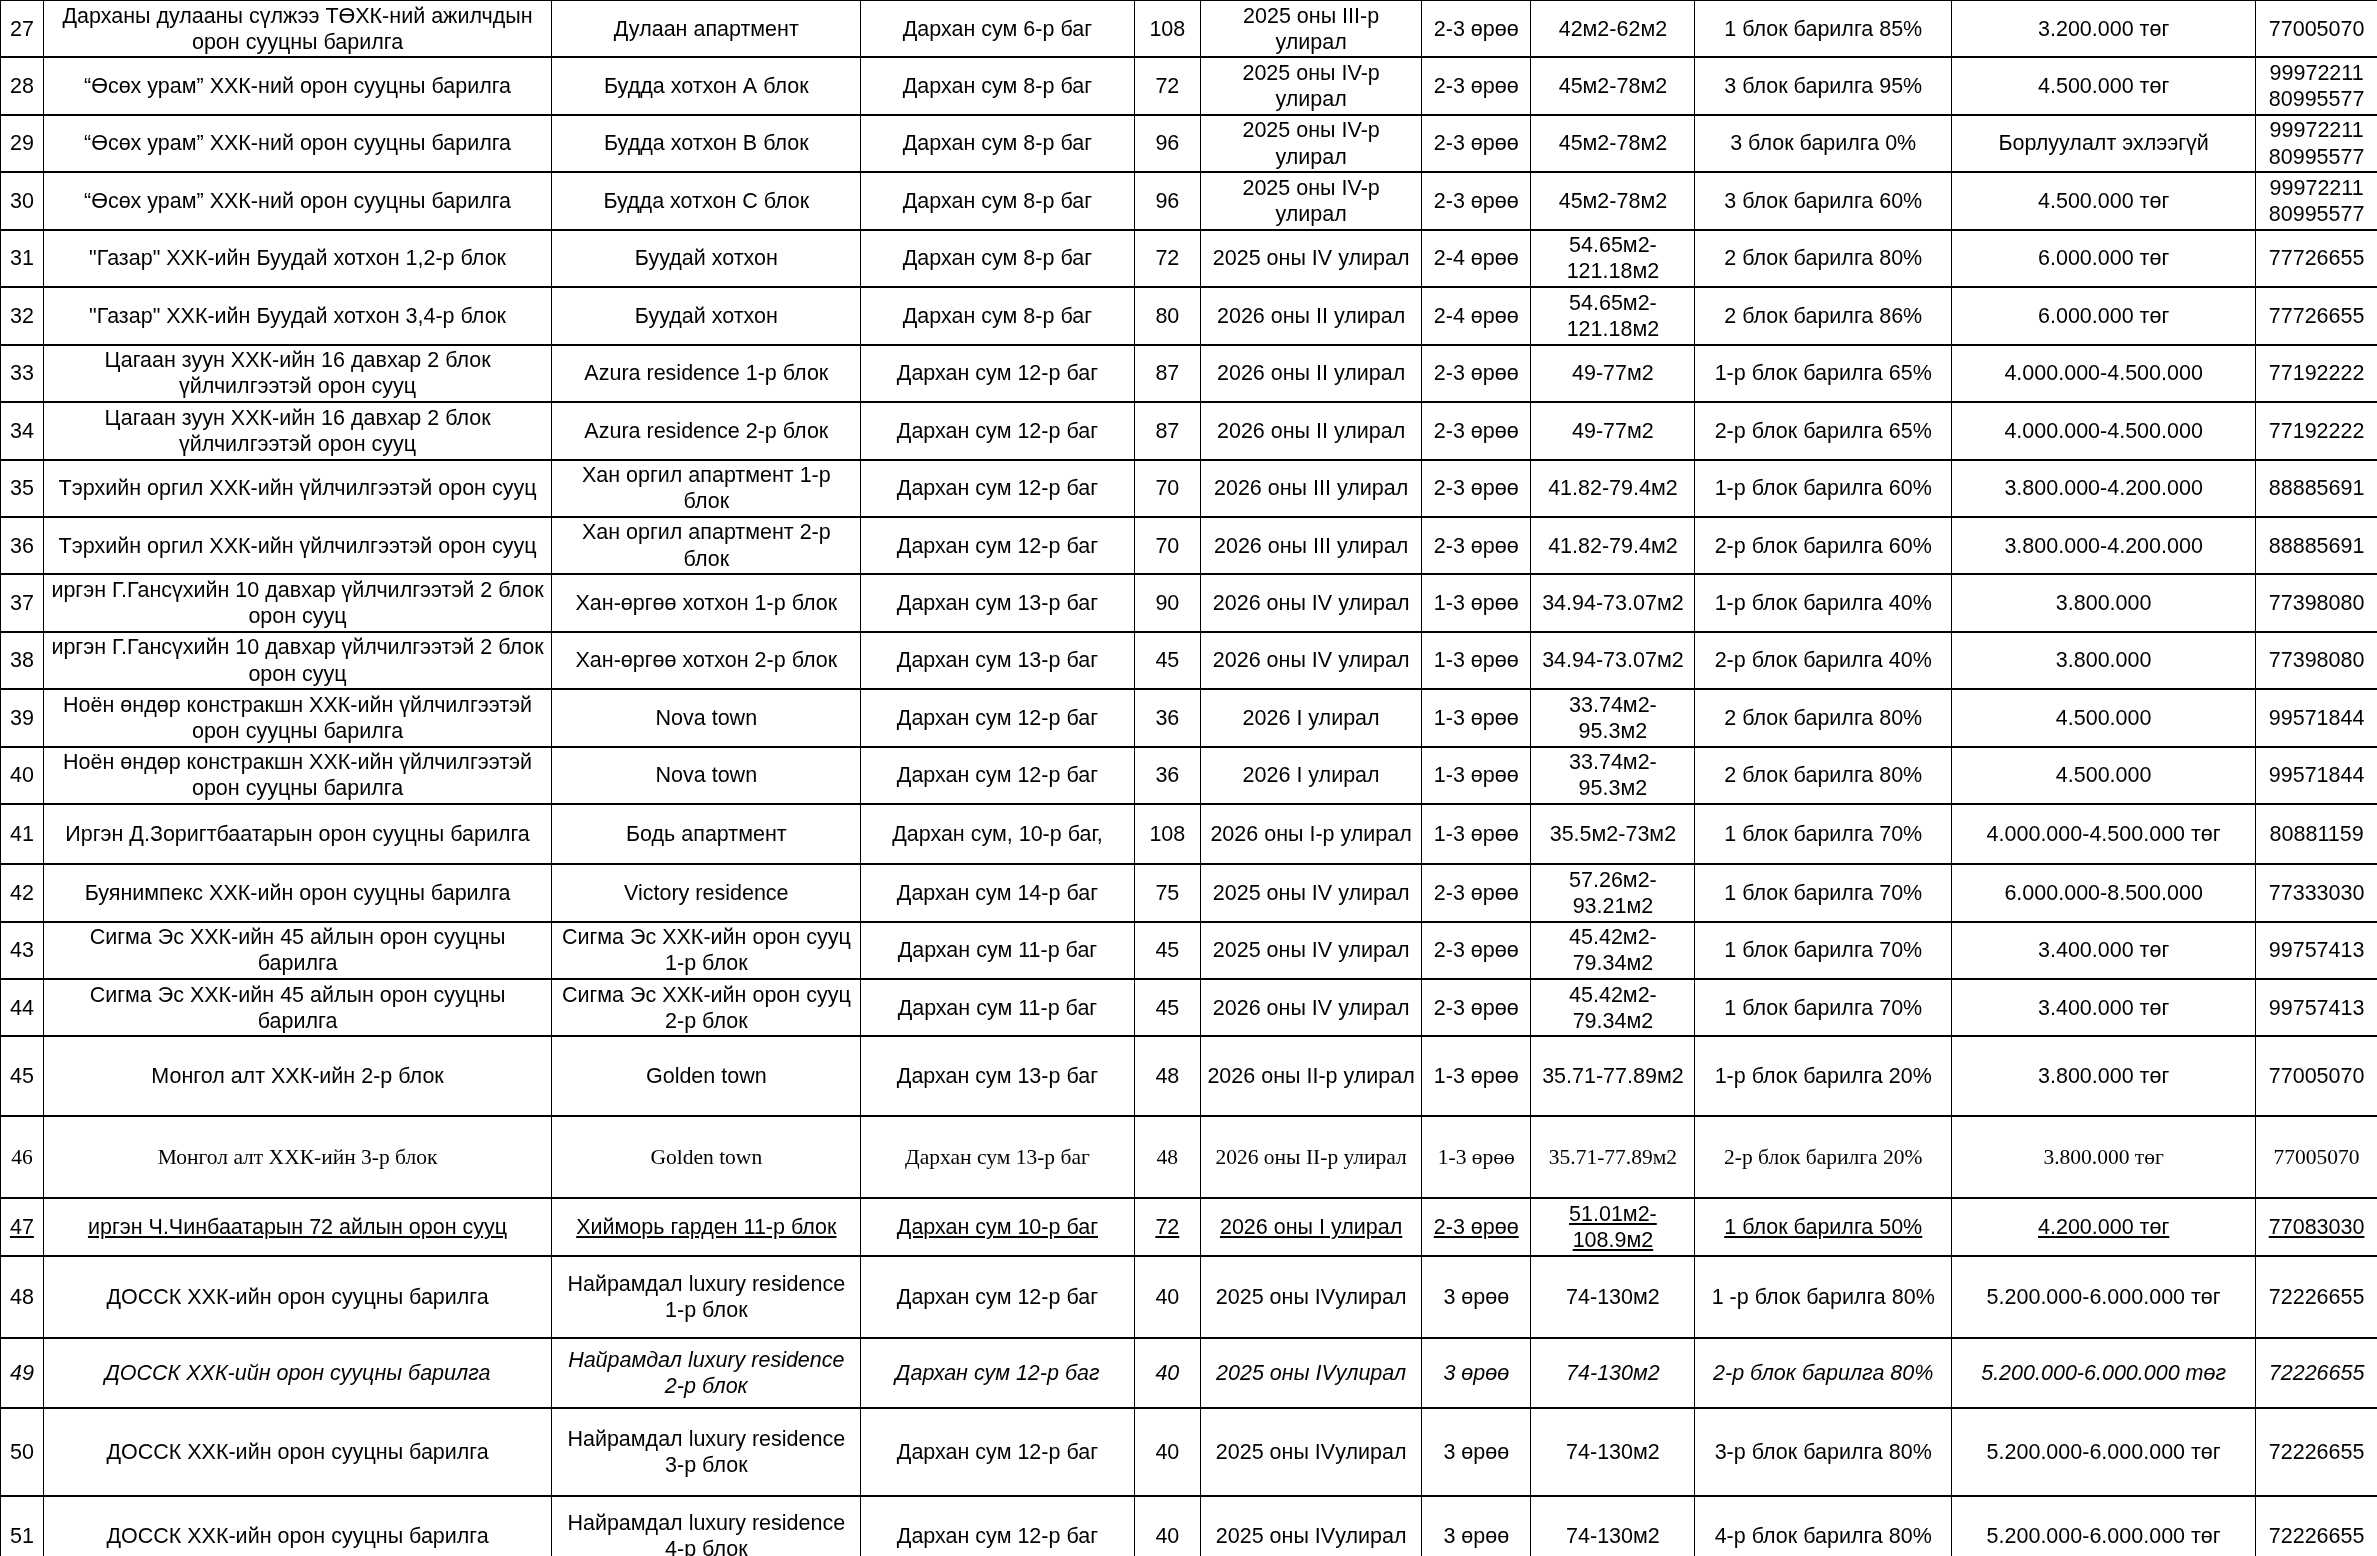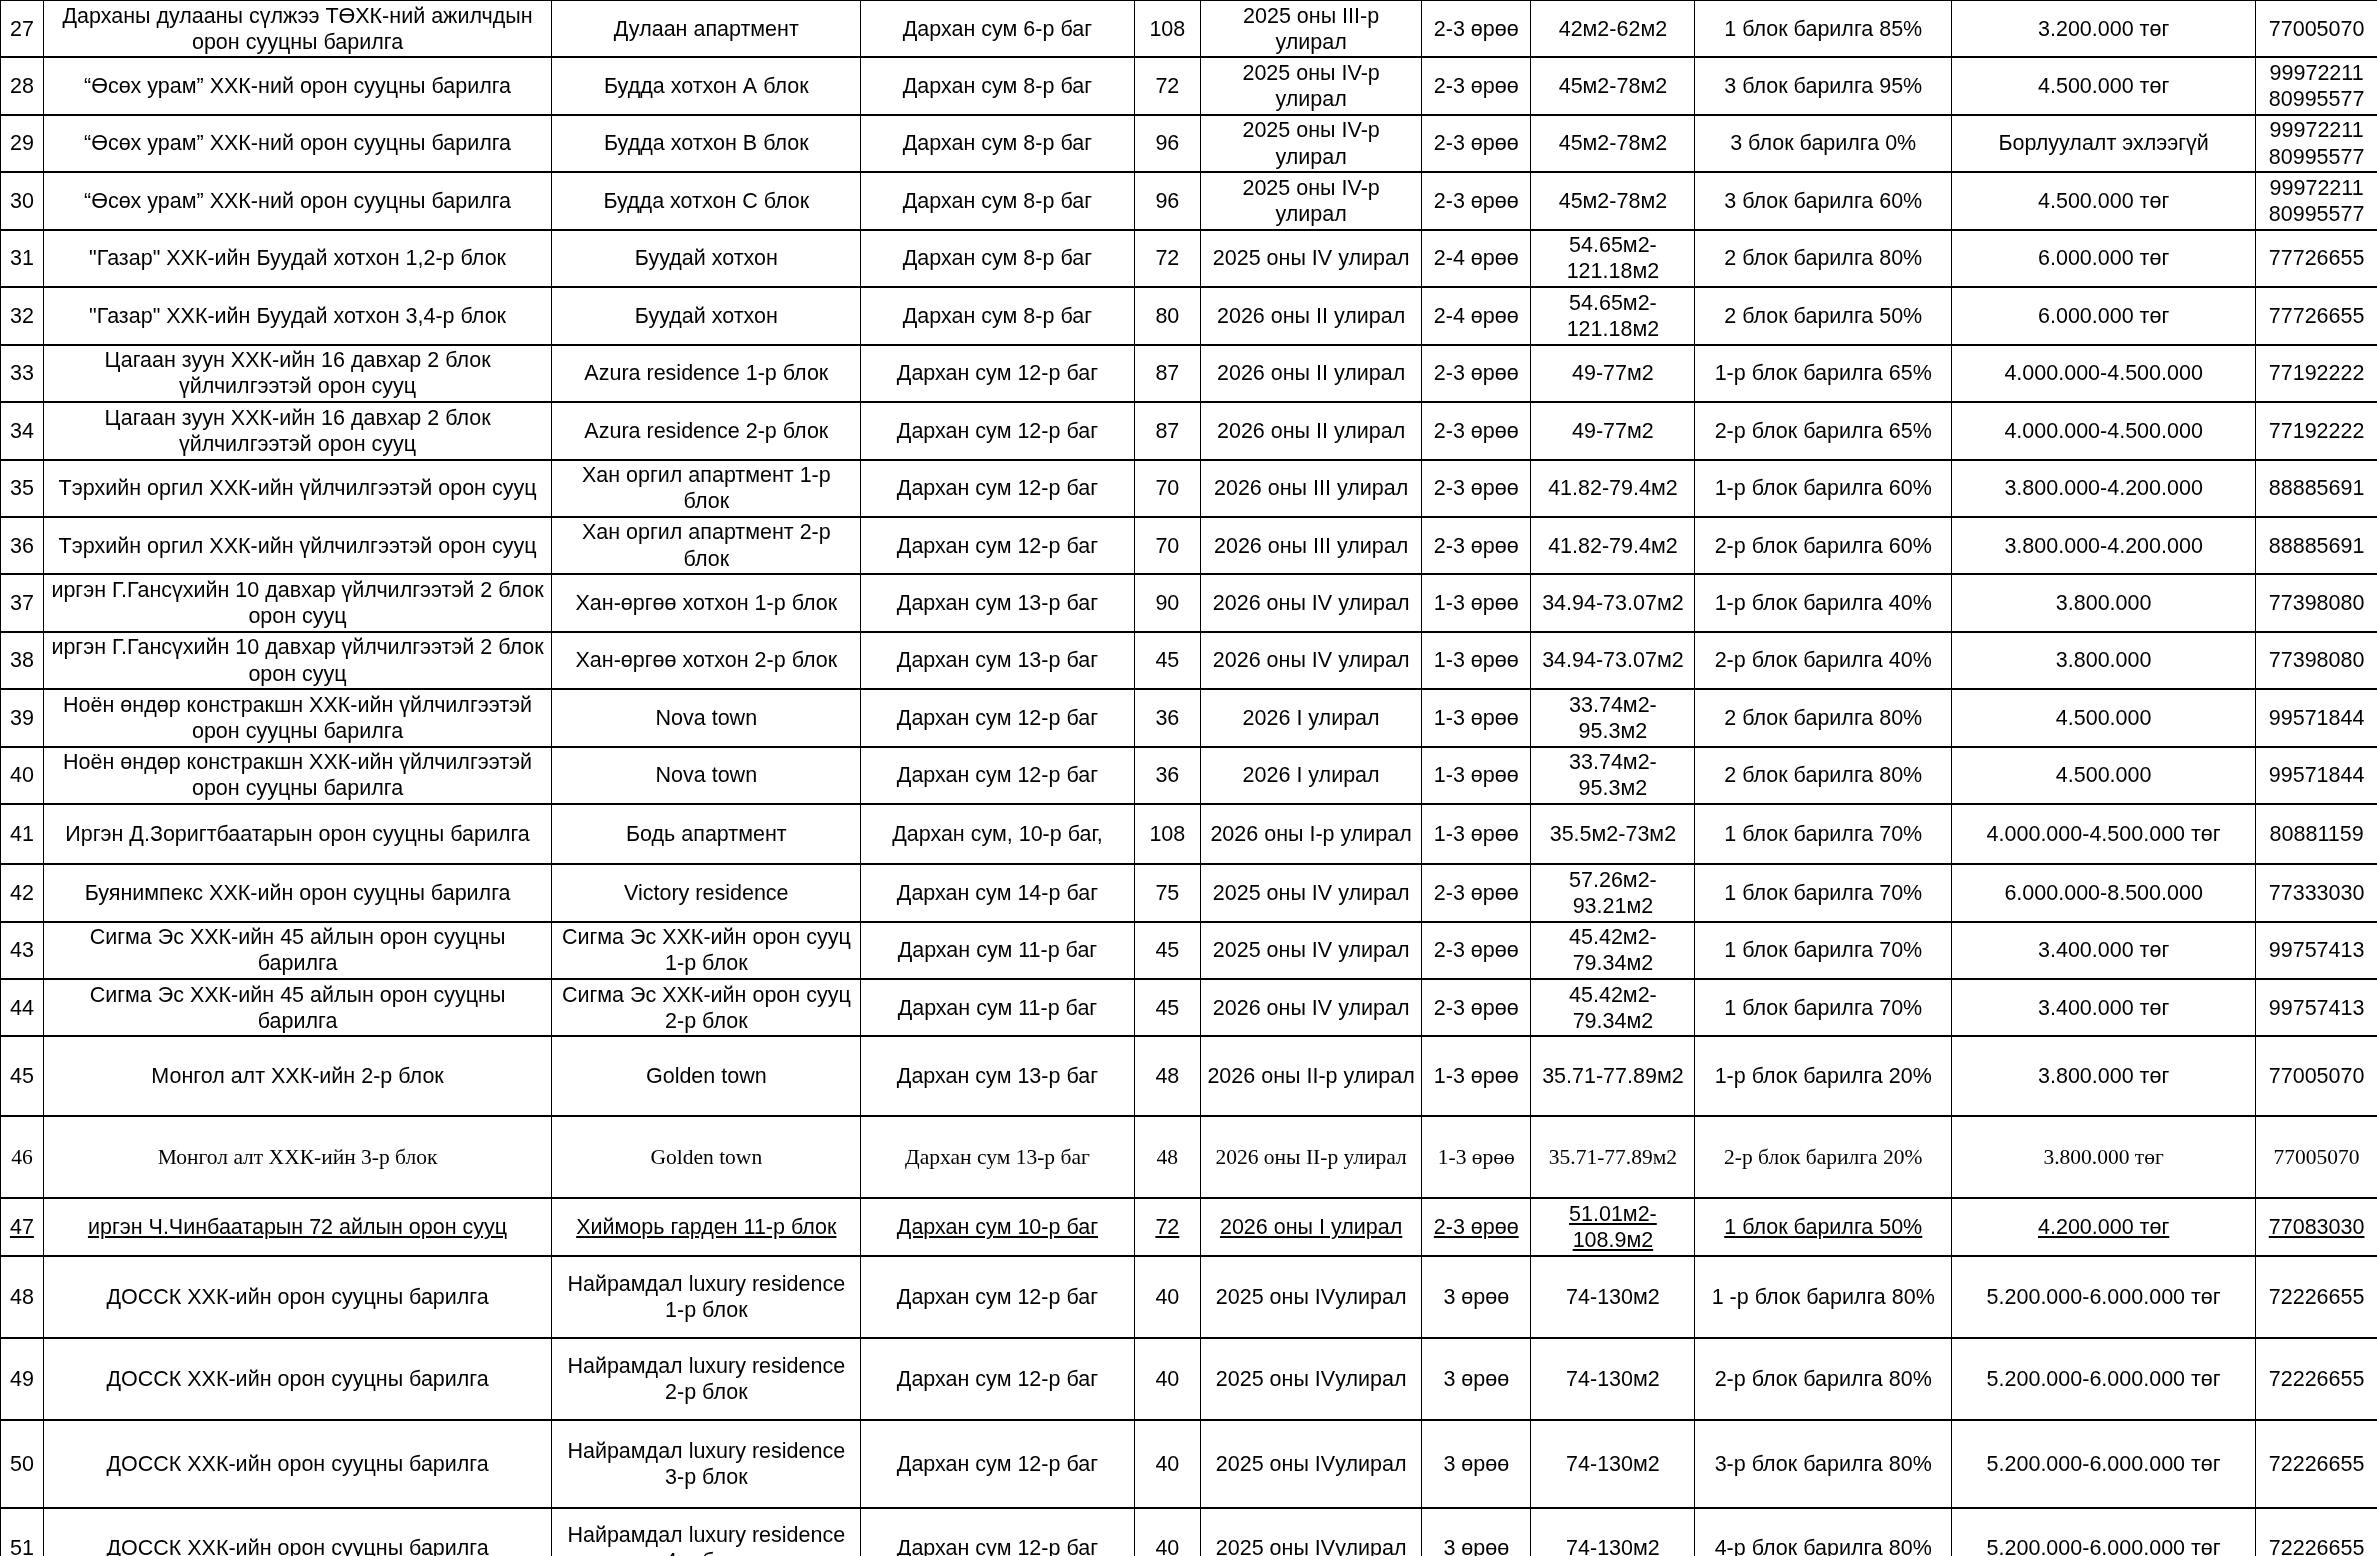--- a/index.html
+++ b/index.html
@@ -121,21 +121,21 @@
       <tr style="height: 57px;">
         <td class="c0">32</td>
         <td class="c1">"Газар" ХХК-ийн Буудай хотхон 3,4-р блок</td>
         <td class="c2">Буудай хотхон</td>
         <td class="c3">Дархан сум 8-р баг</td>
         <td class="c4">80</td>
         <td class="c5">2026 оны II улирал</td>
         <td class="c6">2-4 өрөө</td>
         <td class="c7">54.65м2-
 121.18м2</td>
-        <td class="c8">2 блок барилга 50%</td>
+        <td class="c8">2 блок барилга 86%</td>
         <td class="c9">6.000.000 төг</td>
         <td class="c10">77726655</td>
       </tr>
       <tr style="height: 56px;">
         <td class="c0">33</td>
         <td class="c1">Цагаан зуун ХХК-ийн 16 давхар 2 блок үйлчилгээтэй орон сууц</td>
         <td class="c2">Azura residence 1-р блок</td>
         <td class="c3">Дархан сум 12-р баг</td>
         <td class="c4">87</td>
         <td class="c5">2026 оны II улирал</td>
@@ -336,21 +336,21 @@
         <td class="c2">Найрамдал luxury residence 1-р блок</td>
         <td class="c3">Дархан сум 12-р баг</td>
         <td class="c4">40</td>
         <td class="c5">2025 оны IVулирал</td>
         <td class="c6">3 өрөө</td>
         <td class="c7">74-130м2</td>
         <td class="c8">1 -р блок барилга 80%</td>
         <td class="c9">5.200.000-6.000.000 төг</td>
         <td class="c10">72226655</td>
       </tr>
-      <tr style="height: 82px;">
+      <tr style="height: 70px; font-style: italic;">
         <td class="c0">49</td>
         <td class="c1">ДОССК ХХК-ийн орон сууцны барилга</td>
         <td class="c2">Найрамдал luxury residence 2-р блок</td>
         <td class="c3">Дархан сум 12-р баг</td>
         <td class="c4">40</td>
         <td class="c5">2025 оны IVулирал</td>
         <td class="c6">3 өрөө</td>
         <td class="c7">74-130м2</td>
         <td class="c8">2-р блок барилга 80%</td>
         <td class="c9">5.200.000-6.000.000 төг</td>

